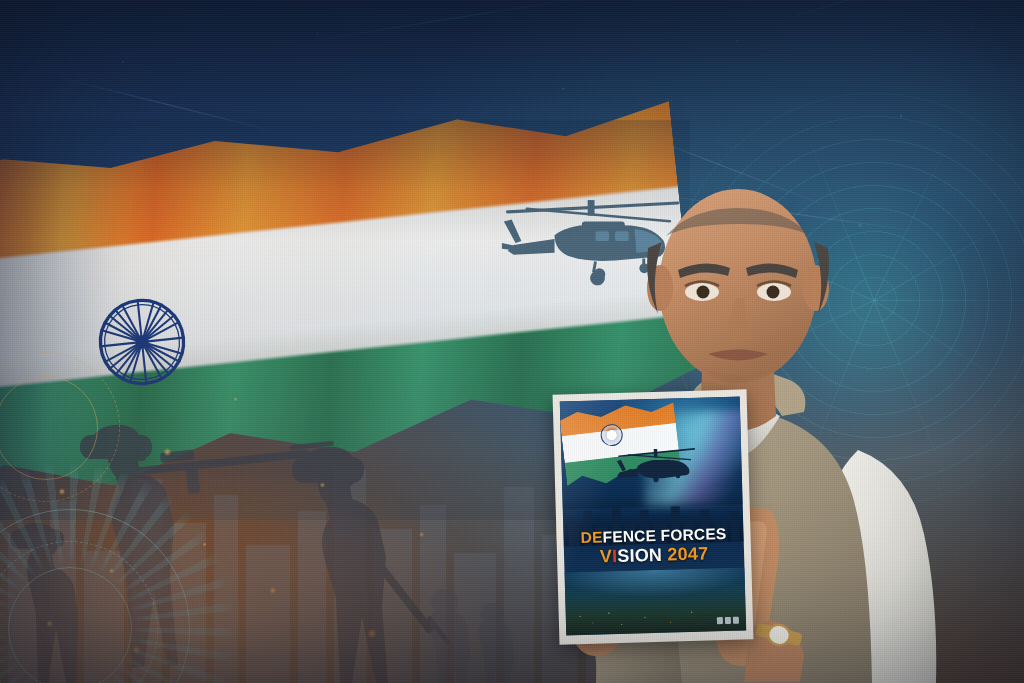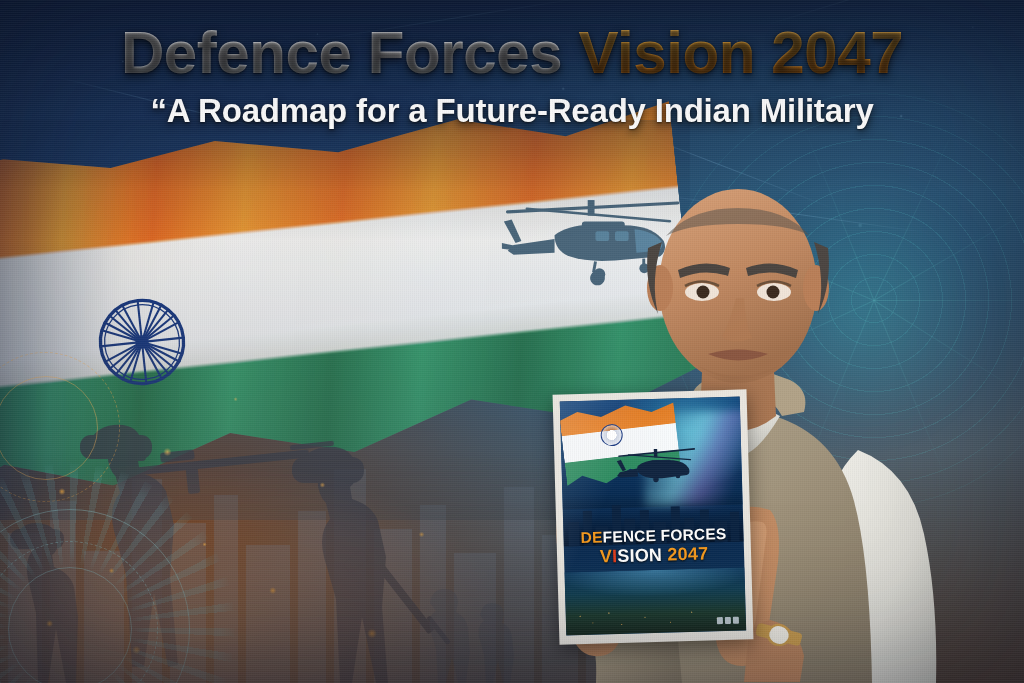--- a/index.html
+++ b/index.html
@@ -584,20 +584,16 @@
         <div class="hp-badge"></div>
         <div class="hp-badge"></div>
         <div class="hp-badge"></div>
       </div>
       <div class="hp-gloss"></div>
     </div>
   </div>
 
   <div class="top-vignette"></div>
 
-  <div class="title-block">
-    <div class="title-main"><span class="t-white">Defence Forces</span><span class="t-white">&nbsp;</span><span class="t-gold">Vision 2047</span></div>
-    <div class="title-sub">“A Roadmap for a Future-Ready Indian Military</div>
-  </div>
 
   <div class="vignette"></div>
   <div class="grain"></div>
 </div>
 
 </body></html>

